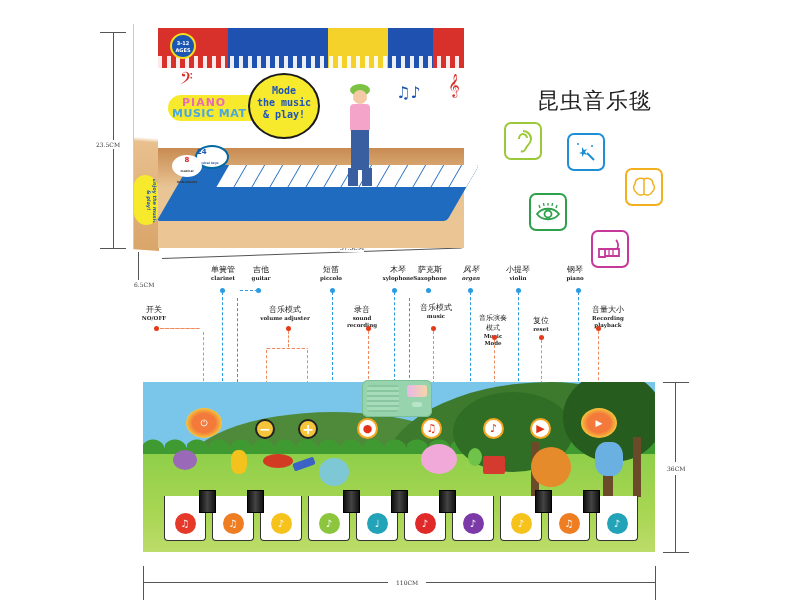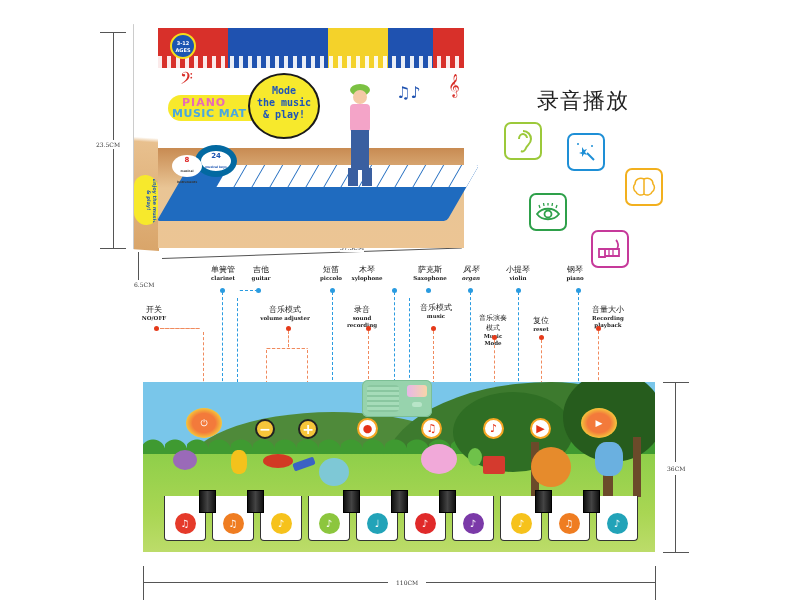--- a/index.html
+++ b/index.html
@@ -6,21 +6,21 @@
   body{width:800px;height:600px;position:relative;overflow:hidden;font-family:"DejaVu Sans",sans-serif;}
   .dimline{position:absolute;background:#555;}
   .dimtext{position:absolute;font-family:"DejaVu Serif",serif;font-size:6px;color:#333;background:#fff;padding:1px 0;}
   .box-side{position:absolute;left:133px;top:25px;width:25px;height:225px;background:linear-gradient(#fff 0,#fff 50%,#e8c08e 52%,#d9a56a 100%);transform:skewY(4deg);border-left:1px solid #ccc;}
   .box-top-art{position:absolute;left:158px;top:28px;width:306px;height:120px;background:#fff;overflow:hidden;}
   .stripe{position:absolute;top:0;height:40px;}
   .box-floor{position:absolute;left:158px;top:148px;width:306px;height:100px;background:linear-gradient(#c88b52,#e9c595 40%,#ecc594 100%);}
   .ages{position:absolute;left:170px;top:33px;width:26px;height:26px;border-radius:50%;background:#1c55b2;border:2px solid #f5dd1a;color:#fff;font-size:5px;text-align:center;line-height:7px;padding-top:5px;box-sizing:border-box;font-weight:bold;}
   .title-pill{position:absolute;left:168px;top:95px;width:100px;height:26px;background:#f7e92c;border-radius:13px;font-family:"DejaVu Sans",sans-serif;font-weight:bold;font-size:11px;line-height:11px;padding:2px 0 0 14px;box-sizing:border-box;}
   .enjoy{position:absolute;left:248px;top:73px;width:72px;height:66px;border-radius:50%;background:#f7e92c;border:2px solid #1a1a1a;color:#1e55b8;font-weight:bold;font-family:"DejaVu Sans Mono",monospace;font-size:10px;text-align:center;line-height:12px;padding-top:10px;box-sizing:border-box;}
-  .badge24{position:absolute;left:195px;top:145px;width:30px;height:20px;border-radius:50%;background:#fff;border:6px solid #0369a1;font-size:7px;color:#1c55b2;text-align:center;font-weight:bold;line-height:10px;}
+  .badge24{position:absolute;left:195px;top:145px;width:30px;height:20px;border-radius:50%;background:#fff;border:2px solid #0369a1;font-size:7px;color:#1c55b2;text-align:left;font-weight:bold;line-height:10px;}
   .badge8{position:absolute;left:172px;top:155px;width:30px;height:22px;border-radius:50%;background:#fff;font-size:7px;color:#d22;text-align:center;font-weight:bold;line-height:10px;}
   .mat-box{position:absolute;left:173px;top:165px;width:290px;height:56px;background:#1f6bbf;transform:skewX(-30deg);border-radius:3px;overflow:hidden;}
   .mat-keys{position:absolute;left:40px;top:0;right:0;height:22px;display:flex;gap:1px;}
   .mat-keys div{flex:1;background:#fff;}
   .girl{position:absolute;left:340px;top:80px;width:40px;height:115px;}
   
   .cn-title{position:absolute;left:537px;top:86px;font-family:"DejaVu Serif",serif;font-size:22px;color:#222;letter-spacing:1px;}
   .feat{position:absolute;width:38px;height:38px;border-radius:7px;border:2.5px solid;box-sizing:border-box;display:flex;align-items:center;justify-content:center;background:#fff;}
   
   .lbl{position:absolute;text-align:center;font-family:"DejaVu Serif",serif;color:#222;}
@@ -116,21 +116,21 @@
 <div class="badge8"><span>8</span><br><span style="font-size:3px;color:#333;">musical instruments</span></div>
 <svg class="girl" viewBox="0 0 40 115">
   <ellipse cx="20" cy="10" rx="10" ry="6" fill="#7bc142"></ellipse>
   <circle cx="20" cy="17" r="7" fill="#f4c9a6"></circle>
   <rect x="10" y="24" width="20" height="28" rx="4" fill="#f4a4c8"></rect>
   <rect x="11" y="50" width="18" height="40" fill="#3a5fa0"></rect>
   <rect x="8" y="88" width="10" height="18" fill="#3a5fa0"></rect>
   <rect x="22" y="88" width="10" height="18" fill="#3a5fa0"></rect>
 </svg>
 
-<div class="cn-title">录音播放</div>
+<div class="cn-title">昆虫音乐毯</div>
 
 <div class="feat" style="left:504px;top:122px;border-color:#9cc93a;">
   <svg width="20" height="24" viewBox="0 0 20 24">
       <path d="M10 2c5 0 8 4 8 8 0 5-4 6-5 9-1 3-3 4-5 3M6 10c0-3 2-5 4-5s4 2 4 4" fill="none" stroke="#9cc93a" stroke-width="2"></path>
     </svg>
 </div>
 <div class="feat" style="left:567px;top:133px;border-color:#1e8fd6;">
   <svg width="22" height="22" viewBox="0 0 22 22">
       <path d="M7 6l2 3 3-1-2 3 2 3-3-1-2 3v-3l-3-1 3-1z" fill="#1e8fd6"></path>
       <line x1="12" y1="12" x2="19" y2="19" stroke="#1e8fd6" stroke-width="2"></line>
@@ -162,21 +162,21 @@
     <div class="en">clarinet</div>
   </div>
 <div class="lbl" style="left:246px;top:265px;width:30px;">
     <div class="cn">吉他</div>
     <div class="en">guitar</div>
   </div>
 <div class="lbl" style="left:316px;top:265px;width:30px;">
     <div class="cn">短笛</div>
     <div class="en">piccolo</div>
   </div>
-<div class="lbl" style="left:347px;top:265px;width:40px;text-align:center;">
+<div class="lbl" style="left:378px;top:265px;width:40px;text-align:center;">
     <div class="cn">木琴</div>
     <div class="en">xylophone</div>
   </div>
 <div class="lbl" style="left:410px;top:265px;width:40px;">
     <div class="cn">萨克斯</div>
     <div class="en">Saxophone</div>
   </div>
 <div class="lbl" style="left:458px;top:265px;width:26px;font-style:italic;">
     <div class="cn">风琴</div>
     <div class="en">organ</div>

